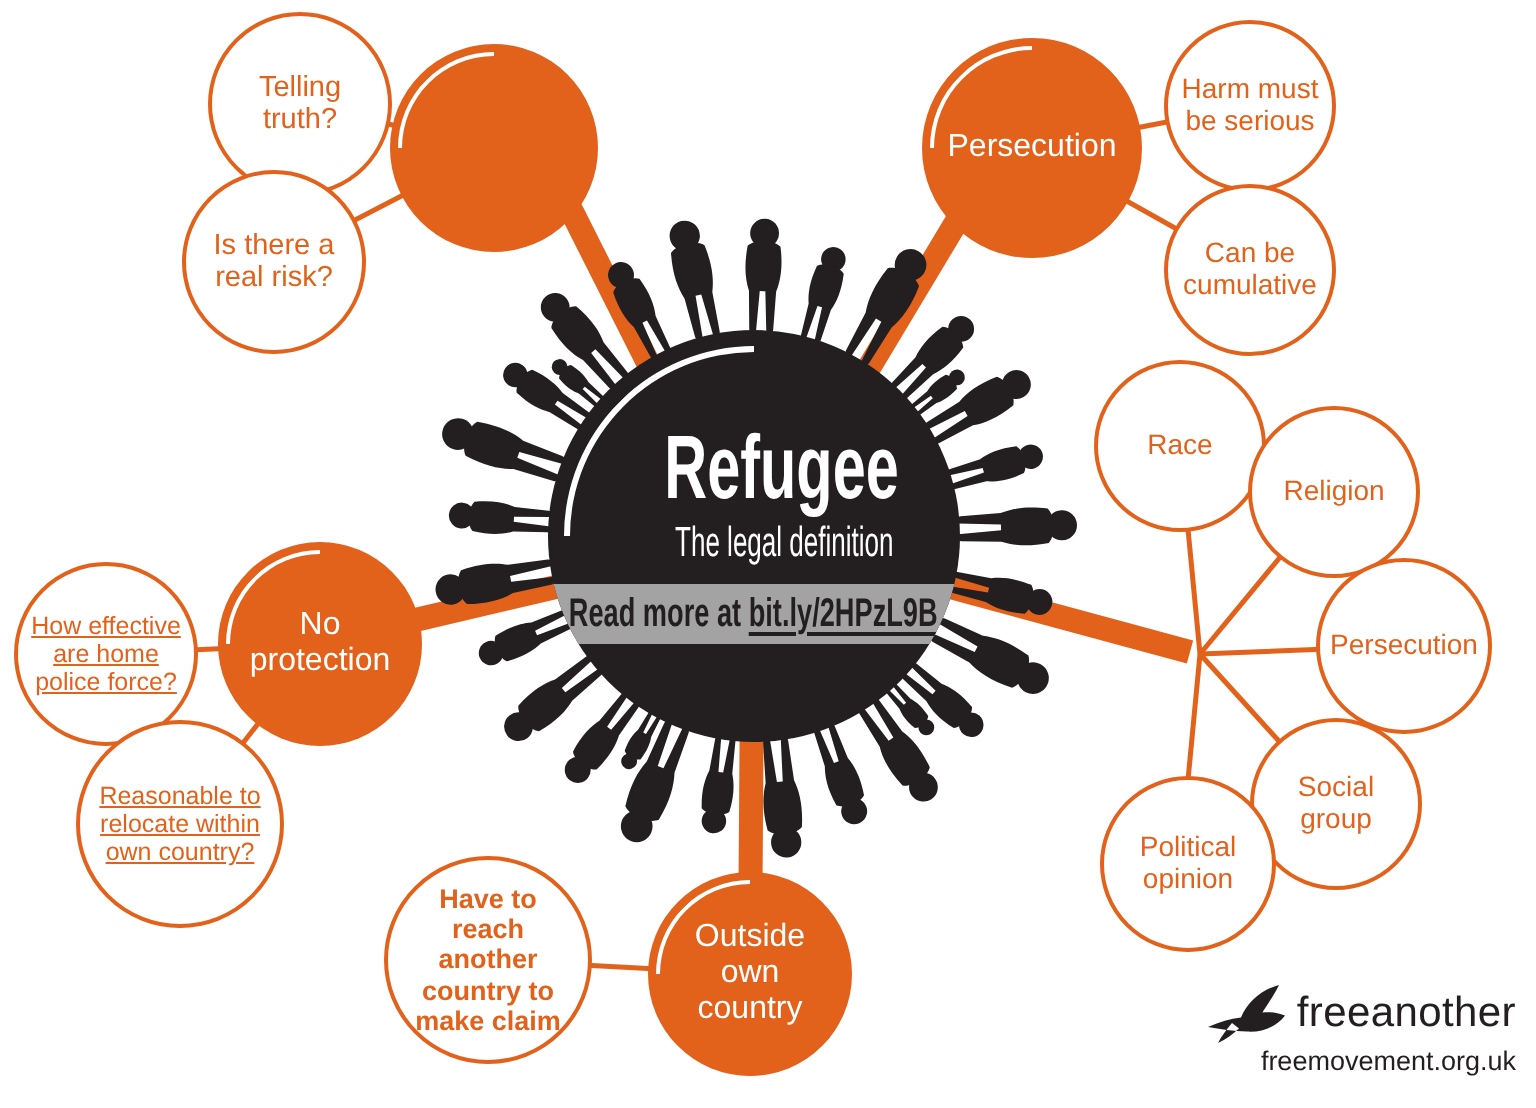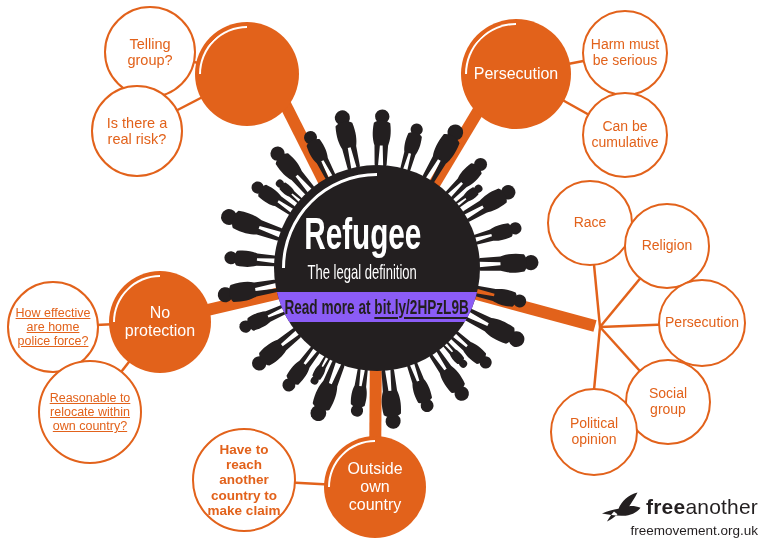--- a/index.html
+++ b/index.html
@@ -52,21 +52,21 @@
   }
 
   
   .hub{
     position:absolute;
     left:274px;top:165px;width:206px;height:206px;
     border-radius:50%;
     background:var(--dark);
     z-index:2;
     overflow:hidden;
-    display:flex;flex-direction:column;align-items:flex-start;
+    display:flex;flex-direction:column;align-items:flex-end;
     color:#fff;
   }
   .hub-arc{
     position:absolute;inset:8px;
     border-radius:50%;
     border:3px solid transparent;
     border-top-color:#fff;
     transform:rotate(-45deg);
     pointer-events:none;
   }
@@ -80,21 +80,21 @@
   }
   .hub-subtitle{
     margin-top:4px;
     font-size:21px;
     transform:scaleX(0.62);
     white-space:nowrap;
   }
   .band{
     position:absolute;left:0;top:127px;
     width:100%;height:30px;
-    background:#8b5cf6;
+    background:#a3a3a3;
     color:var(--dark);
     display:flex;align-items:center;justify-content:center;
   }
   .band-inner{
     display:inline-block;
     white-space:nowrap;
     font-size:20px;
     font-weight:bold;
     transform:scaleX(0.68);
   }
@@ -110,21 +110,21 @@
   .brand{
     position:absolute;
     right:10px;bottom:16px;
     text-align:right;
     color:var(--dark);
     z-index:3;
   }
   .brand-row{display:flex;align-items:center;justify-content:flex-end;}
   .brand-row svg{margin-right:5px;}
   .brand-text{font-size:21px;letter-spacing:0.2px;}
-  .brand-text b{font-weight:bold;}
+  .brand-text b{font-weight:normal;}
   .brand-url{font-size:13.5px;margin-top:1px;}
 </style>
 </head>
 <body>
 
 <div class="stage">
 
   <svg class="layer" width="768" height="554" viewBox="0 0 768 554">
     <defs>
       <g id="person">
@@ -195,21 +195,21 @@
     <div class="hub-subtitle">The legal definition</div>
     <div class="band">
       <span class="band-inner">
         <span>Read more at</span>
         <a class="link">bit.ly/2HPzL9B</a>
       </span>
     </div>
   </div>
 
   <div class="node sub" style="left:104px;top:6px;width:92px;height:92px;font-size:14.5px">
-    <span class="lbl">Telling group?</span>
+    <span class="lbl">Telling truth?</span>
   </div>
   <div class="node sub" style="left:91px;top:85px;width:92px;height:92px;font-size:14.5px">
     <span class="lbl">Is there a real risk?</span>
   </div>
   <div class="node main" style="left:195px;top:22px;width:104px;height:104px">
     <span class="arc"></span>
   </div>
 
   <div class="node sub" style="left:582px;top:10px;width:86px;height:86px">
     <span class="lbl">Harm must be serious</span>

